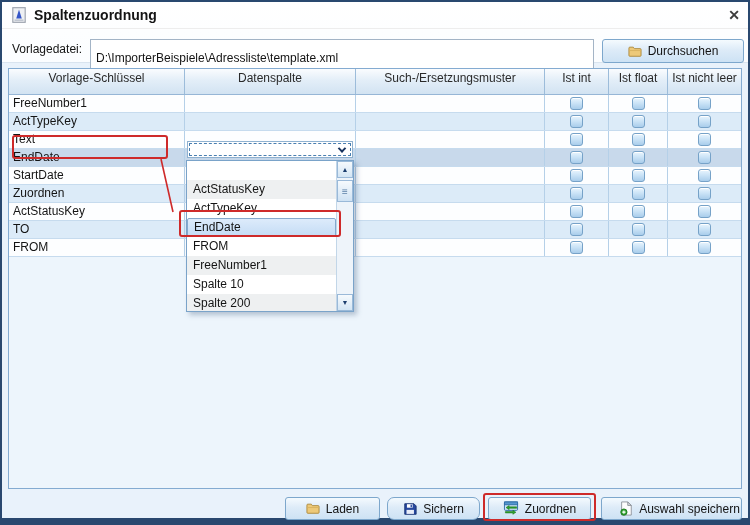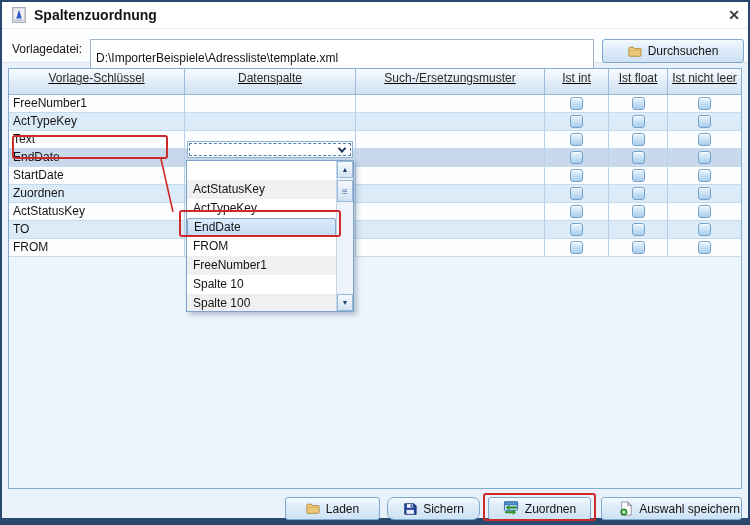--- a/index.html
+++ b/index.html
@@ -25,21 +25,21 @@
   .btn{position:absolute;display:flex;align-items:center;justify-content:center;gap:6px;
     background:linear-gradient(#f4fafe,#ddebf8 45%,#cde2f4);
     border:1px solid #7da7cc;border-radius:3px;font-size:12px;color:#141414;
     font-family:"Liberation Sans",sans-serif;cursor:pointer;padding:0;}
   .btn .ic{display:inline-flex;align-items:center;}
   .browse-btn{left:600px;top:37px;width:142px;height:24px;}
   
   .grid{position:absolute;left:8px;top:68px;width:734px;height:421px;
     background:#edf5fc;border:1px solid #84abd1;}
   .ghead{display:flex;height:26px;background:linear-gradient(#fafcfe,#e3eef8 45%,#d2e3f2);
-    border-bottom:1px solid #96b6d6;text-decoration:underline;}
+    border-bottom:1px solid #96b6d6;}
   .ghead .hc{font-size:12px;color:#2a2a2a;text-align:center;line-height:18px;
     border-right:1px solid #9cbcda;overflow:hidden;white-space:nowrap;}
   .trow{display:flex;height:18px;border-bottom:1px solid #c6dbee;background:#fdfeff;}
   .trow.stripe{background:#dcebf8;}
   .trow.sel{background:#c8d9eb;}
   .trow .c{border-right:1px solid #b5d0e8;font-size:12px;color:#141414;line-height:17px;
     padding-left:4px;overflow:hidden;white-space:nowrap;display:flex;align-items:center;}
   .w1{width:176px;} .w2{width:171px;} .w3{width:189px;} .w4{width:64px;} .w5{width:59px;} .w6{width:73px;border-right:none !important;}
   .ck{justify-content:center;padding-left:0 !important;}
   .cb{width:13px;height:13px;border:1px solid #76a2c8;border-radius:3px;
@@ -258,21 +258,21 @@
 
   <div class="dd">
     <div class="dd-list">
       <div class="dd-item"></div>
       <div class="dd-item stripe">ActStatusKey</div>
       <div class="dd-item">ActTypeKey</div>
       <div class="dd-item sel">EndDate</div>
       <div class="dd-item">FROM</div>
       <div class="dd-item stripe">FreeNumber1</div>
       <div class="dd-item">Spalte 10</div>
-      <div class="dd-item stripe">Spalte 100</div>
+      <div class="dd-item stripe">Spalte 200</div>
     </div>
     <div class="dd-scroll">
       <div class="sb-btn sb-up">▲</div>
       <div class="sb-thumb">≡</div>
       <div class="sb-btn sb-down">▼</div>
     </div>
   </div>
 
   <div class="ann ann1"></div>
   <div class="ann ann2"></div>

